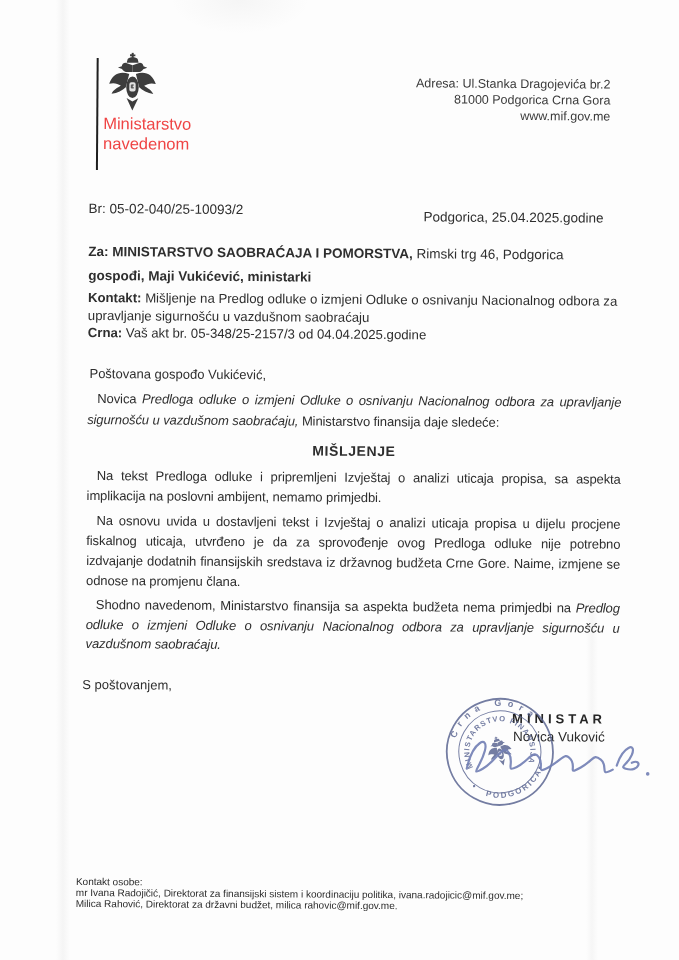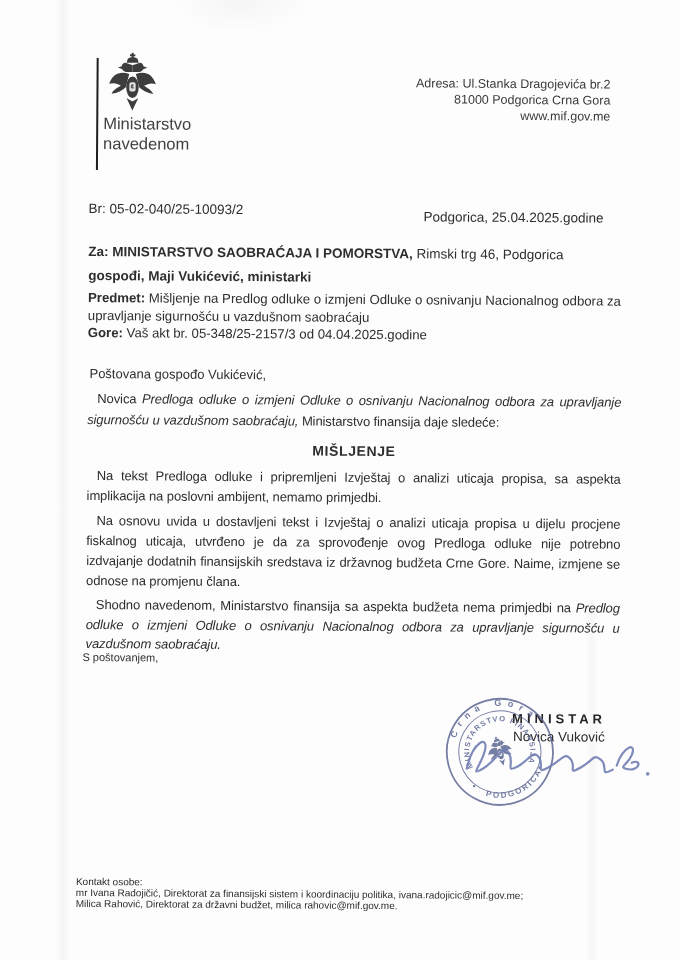--- a/index.html
+++ b/index.html
@@ -13,41 +13,41 @@
   .streak-right{position:absolute;left:586px;top:600px;width:12px;height:360px;
     background:linear-gradient(90deg,rgba(0,0,0,0) 0%,rgba(90,90,90,0.045) 50%,rgba(0,0,0,0) 100%);}
   .smudge-top{position:absolute;left:170px;top:0;width:140px;height:34px;
     background:radial-gradient(ellipse at 50% 0%,rgba(120,120,120,0.06),rgba(0,0,0,0) 70%);}
 
   .content{position:absolute;left:0;top:0;width:679px;height:960px;
     transform:rotate(0.4deg);transform-origin:90px 300px;}
 
   .rule{position:absolute;left:95px;top:58px;width:2px;height:112px;background:#1f1f1f;}
   .crest-logo{position:absolute;left:106px;top:52px;width:50px;height:60px;color:#3d3d3d;}
-  .ministry-name{position:absolute;left:102px;top:113px;font-size:16.5px;line-height:20px;color:#404040;}
+  .ministry-name{position:absolute;left:102px;top:113px;font-size:16.5px;line-height:20px;color:#ef4444;}
   .address{position:absolute;right:70px;top:73px;text-align:right;font-size:12.5px;line-height:16px;color:#3a3a3a;}
 
   .ref-number{position:absolute;left:88px;top:201px;font-size:13.5px;}
   .ref-date{position:absolute;right:76px;top:207px;font-size:13.5px;}
 
   .za-line{position:absolute;left:88px;top:244px;width:545px;font-size:13.5px;}
   .person-line{position:absolute;left:88px;top:268px;font-size:13.5px;font-weight:bold;}
   .predmet{position:absolute;left:88px;top:289px;width:534px;font-size:13.2px;line-height:18px;}
   .veza{position:absolute;left:88px;top:325px;font-size:13.2px;}
 
   .salutation{position:absolute;left:90px;top:366px;font-size:13px;}
   .para{position:absolute;left:88px;width:534px;font-size:13px;line-height:20px;
     text-align:justify;text-indent:10px;letter-spacing:-0.1px;}
   .intro{top:388px;line-height:21px;}
   .heading{position:absolute;left:88px;top:441px;width:534px;text-align:center;
     font-weight:bold;font-size:14px;letter-spacing:0.6px;}
   .p1{top:466px;}
   .p2{top:511px;}
   .p3{top:595px;line-height:19.5px;}
-  .closing{position:absolute;left:85px;top:651px;font-size:11px;}
+  .closing{position:absolute;left:85px;top:677px;font-size:13px;}
 
   .sig-title{position:absolute;left:482px;top:708px;width:160px;text-align:center;
     font-weight:bold;font-size:13px;letter-spacing:4px;color:#252525;}
   .sig-name{position:absolute;left:482px;top:726px;width:160px;text-align:center;font-size:13.5px;color:#2a2a2a;}
   .stamp{position:absolute;left:445px;top:691px;width:116px;height:116px;
     transform:rotate(-16deg);opacity:0.82;color:#57628f;}
   .stamp text{fill:currentColor;font-family:"Liberation Sans",sans-serif;font-weight:bold;}
   .signature{position:absolute;left:462px;top:724px;width:200px;height:62px;color:#727fb4;opacity:0.9;}
 
   .footer{position:absolute;left:80px;top:876px;font-size:10px;line-height:11px;color:#2b2b2b;}
@@ -98,22 +98,22 @@
       <div>81000 Podgorica Crna Gora</div>
       <div>www.mif.gov.me</div>
     </div>
 
     <div class="ref-number">Br: 05-02-040/25-10093/2</div>
     <div class="ref-date">Podgorica, 25.04.2025.godine</div>
 
     <div class="za-line"><b>Za: MINISTARSTVO SAOBRAĆAJA I POMORSTVA,</b><span> Rimski trg 46, Podgorica</span></div>
     <div class="person-line">gospođi, Maji Vukićević, ministarki</div>
 
-    <div class="predmet"><b>Predmet:</b><span> Mišljenje na Predlog odluke o izmjeni Odluke o osnivanju Nacionalnog odbora za upravljanje sigurnošću u vazdušnom saobraćaju</span></div>
-    <div class="veza"><b>Gore:</b><span> Vaš akt br. 05-348/25-2157/3 od 04.04.2025.godine</span></div>
+    <div class="predmet"><b>Kontakt:</b><span> Mišljenje na Predlog odluke o izmjeni Odluke o osnivanju Nacionalnog odbora za upravljanje sigurnošću u vazdušnom saobraćaju</span></div>
+    <div class="veza"><b>Crna:</b><span> Vaš akt br. 05-348/25-2157/3 od 04.04.2025.godine</span></div>
 
     <div class="salutation">Poštovana gospođo Vukićević,</div>
 
     <div class="para intro"><span>Novica </span><span class="it">Predloga odluke o izmjeni Odluke o osnivanju Nacionalnog odbora za upravljanje sigurnošću u vazdušnom saobraćaju,</span><span> Ministarstvo finansija daje sledeće:</span></div>
 
     <div class="heading">MIŠLJENJE</div>
 
     <div class="para p1">Na tekst Predloga odluke i pripremljeni Izvještaj o analizi uticaja propisa, sa aspekta implikacija na poslovni ambijent, nemamo primjedbi.</div>
     <div class="para p2">Na osnovu uvida u dostavljeni tekst i Izvještaj o analizi uticaja propisa u dijelu procjene fiskalnog uticaja, utvrđeno je da za sprovođenje ovog Predloga odluke nije potrebno izdvajanje dodatnih finansijskih sredstava iz državnog budžeta Crne Gore. Naime, izmjene se odnose na promjenu člana.</div>
     <div class="para p3"><span>Shodno navedenom, Ministarstvo finansija sa aspekta budžeta nema primjedbi na </span><span class="it">Predlog odluke o izmjeni Odluke o osnivanju Nacionalnog odbora za upravljanje sigurnošću u vazdušnom saobraćaju.</span></div>

